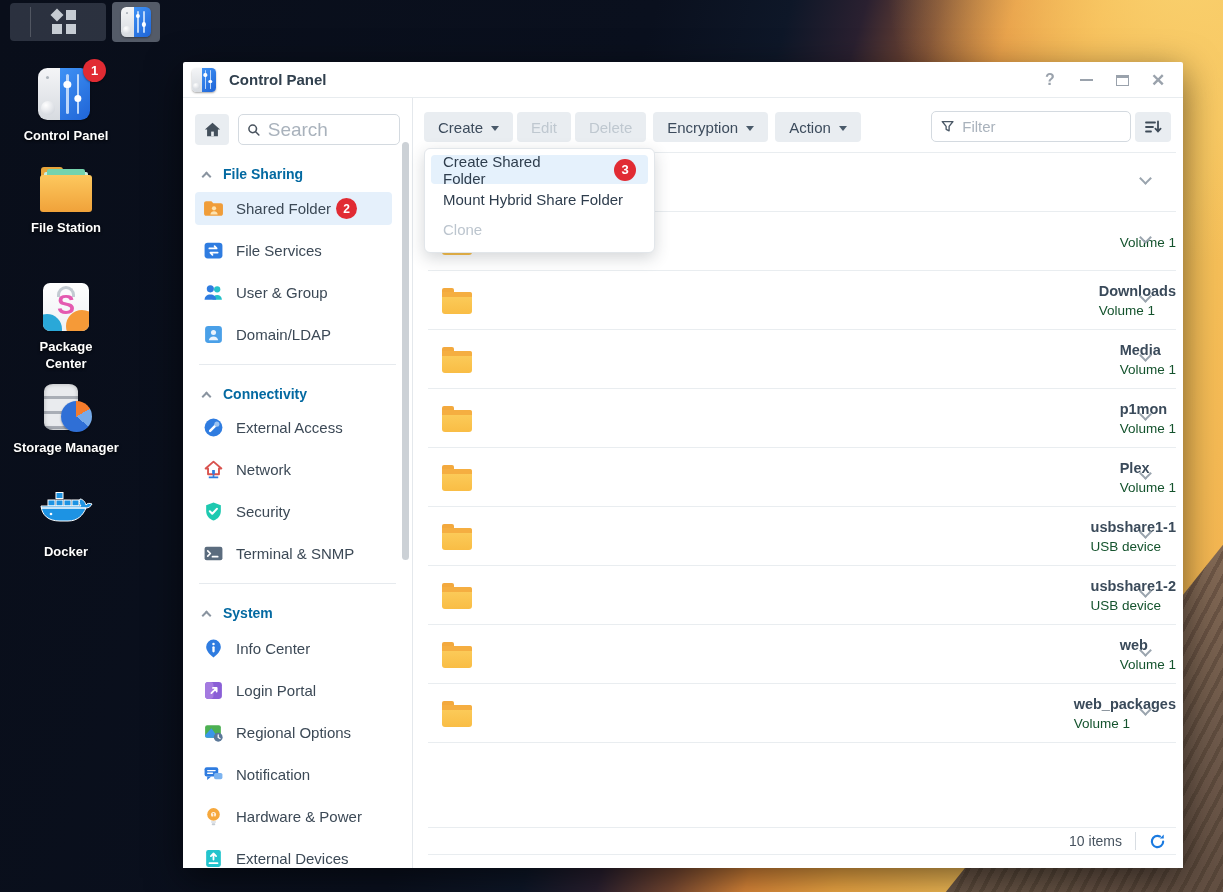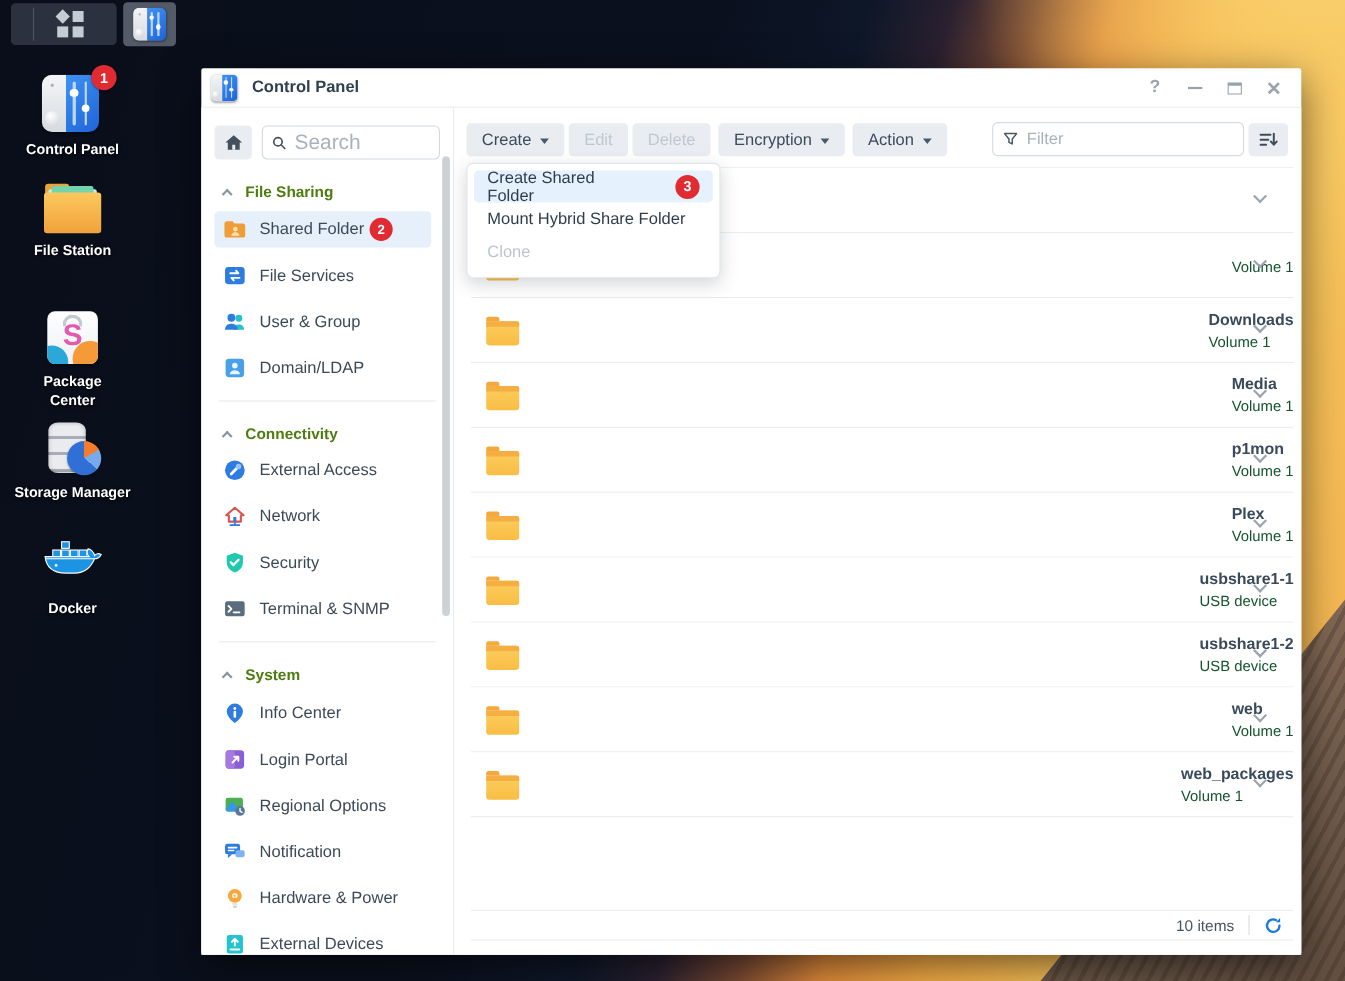--- a/index.html
+++ b/index.html
@@ -91,21 +91,21 @@
     border-right:1px solid #e4e8ec; padding:16px 12px 0 12px; overflow:hidden; }
   .side-top { display:flex; gap:9px; }
   .home-btn { width:34px; height:31px; background:#e9edf1; border-radius:4px;
     display:flex; align-items:center; justify-content:center; cursor:pointer; flex:none; }
   .search-box { flex:1; height:31px; border:1px solid #d4dae0; border-radius:5px;
     display:flex; align-items:center; padding:0 8px; gap:7px; background:#fff; }
   .search-box input { border:none; outline:none; width:100%; font-size:19px; color:#3c4956;
     font-family:"Liberation Sans", sans-serif; background:transparent; }
   .search-box input::placeholder { color:#a9b2bc; }
   .sec-head { display:flex; align-items:center; gap:13px; margin:20px 4px 0 8px; height:18px;
-    color:#4d7c0f; font-size:14px; font-weight:bold; cursor:pointer; }
+    color:#0369a1; font-size:14px; font-weight:bold; cursor:pointer; }
   .chev-up { width:7px; height:7px; border-right:2px solid #8a94a0; border-bottom:2px solid #8a94a0;
     transform:rotate(-135deg); margin-top:4px; }
   .side-item { height:33px; margin:9px 8px 0 0; padding-left:8px; border-radius:4px;
     display:flex; align-items:center; gap:12px; font-size:15px; color:#3c4956; cursor:pointer; }
   .side-item:first-of-type { margin-top:8px; }
   .side-item.selected { background:#e5f0fb; }
   .side-item svg { flex:none; }
   .badge-side { width:21px; height:21px; font-size:12px; margin-left:-7px; flex:none; }
   .side-div { border-top:1px solid #e6eaee; margin:13px 4px 0 4px; }
   .side-scroll { position:absolute; right:3px; top:44px; width:7px; height:418px; background:#ccd1d6; border-radius:4px; }
@@ -113,21 +113,21 @@
   
   #main { position:absolute; left:230px; top:36px; right:0; bottom:0; background:#fff; }
   .toolbar { position:absolute; left:11px; top:14px; right:12px; height:30px; display:flex; align-items:flex-end; }
   .tbtn { height:30px; background:#e9edf1; border:none; border-radius:4px; padding:0 14px;
     font-size:15px; color:#3c4b5c; font-family:"Liberation Sans", sans-serif;
     display:inline-flex; align-items:center; gap:8px; margin-right:4px; cursor:pointer; }
   .tbtn.gap { margin-right:7px; }
   .tbtn.disabled { color:#bfc8d0; cursor:default; }
   .caret { width:0; height:0; border-left:4.5px solid transparent; border-right:4.5px solid transparent;
     border-top:5px solid #4a5a6a; margin-top:2px; }
-  .filter-box { margin-left:auto; width:229px; height:31px; border:1px solid #d4dae0; border-radius:5px;
+  .filter-box { margin-left:auto; width:200px; height:31px; border:1px solid #d4dae0; border-radius:5px;
     display:flex; align-items:center; padding:0 9px; gap:8px; }
   .filter-box input { border:none; outline:none; width:100%; font-size:15px; color:#3c4956;
     font-family:"Liberation Sans", sans-serif; }
   .filter-box input::placeholder { color:#a9b2bc; }
   .sort-btn { width:36px; height:30px; background:#e9edf1; border:none; border-radius:4px; margin-left:4px;
     display:flex; align-items:center; justify-content:center; cursor:pointer; }
 
   .rows { position:absolute; left:15px; right:7px; top:54px; border-top:1px solid #e9edf0; }
   .row { height:59px; border-bottom:1px solid #e9edf0; position:relative; display:flex; align-items:center;
     padding-left:14px; gap:18px; cursor:pointer; background:#fff;justify-content:space-between; }

